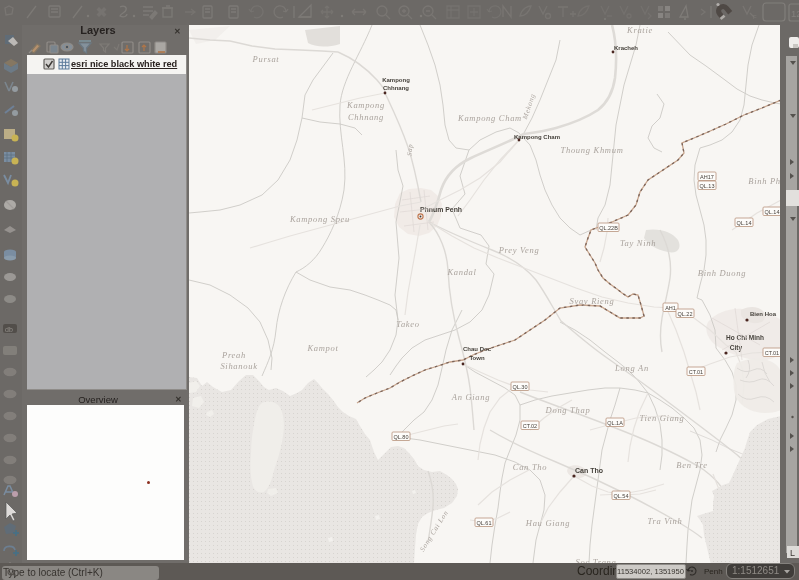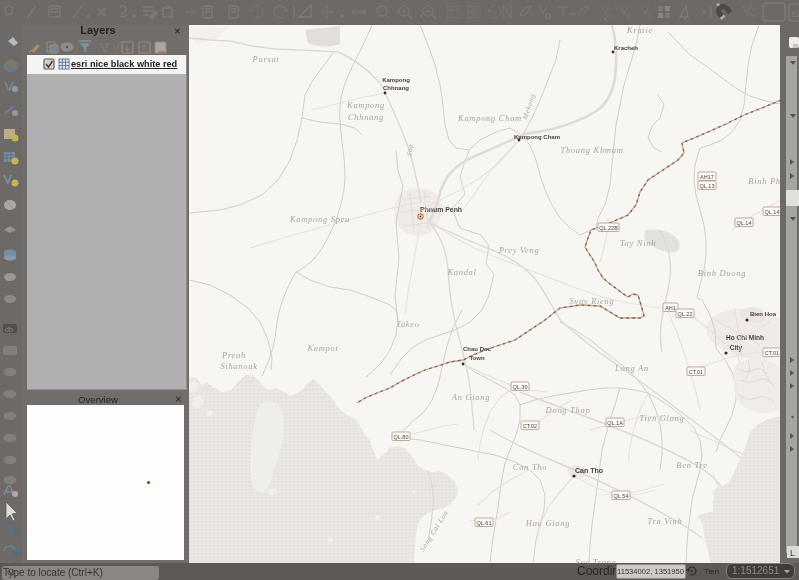--- a/index.html
+++ b/index.html
@@ -441,16 +441,16 @@
 <div class="abs" id="locate"><svg width="10" height="10" style="position:absolute;left:5px;top:2px">
       <circle cx="4" cy="4" r="3" fill="none" stroke="#55514d" stroke-width="1.2"></circle>
       <path d="M6.2,6.2 L9,9" stroke="#55514d" stroke-width="1.2"></path>
     </svg><span style="margin-left:1px">Type to locate (Ctrl+K)</span></div>
 <div class="abs" id="coordlbl">Coordinate</div>
 <div class="abs" id="coordbox">11534002, 1351950</div>
 <div class="abs" id="coordicon"><svg width="12" height="13">
       <path d="M2,6 a4,4 0 1 1 2,3.5 M2,6 l-1.5,-2 M2,6 l2.5,-0.5" stroke="#2e2b28" stroke-width="1.1" fill="none"></path>
       <circle cx="6" cy="6" r="1" fill="#2e2b28"></circle>
     </svg></div>
-<div class="abs" id="scalelbl">Tien</div>
+<div class="abs" id="scalelbl">Penh</div>
 <div class="abs" id="scalebox"><span style="margin-left:5px">1:1512651</span><svg width="6" height="4" style="position:absolute;right:4px;top:6px">
       <path d="M0,0 l3,3.5 3,-3.5 z" fill="#a8a5a1"></path>
     </svg></div>
 
 </body></html>

